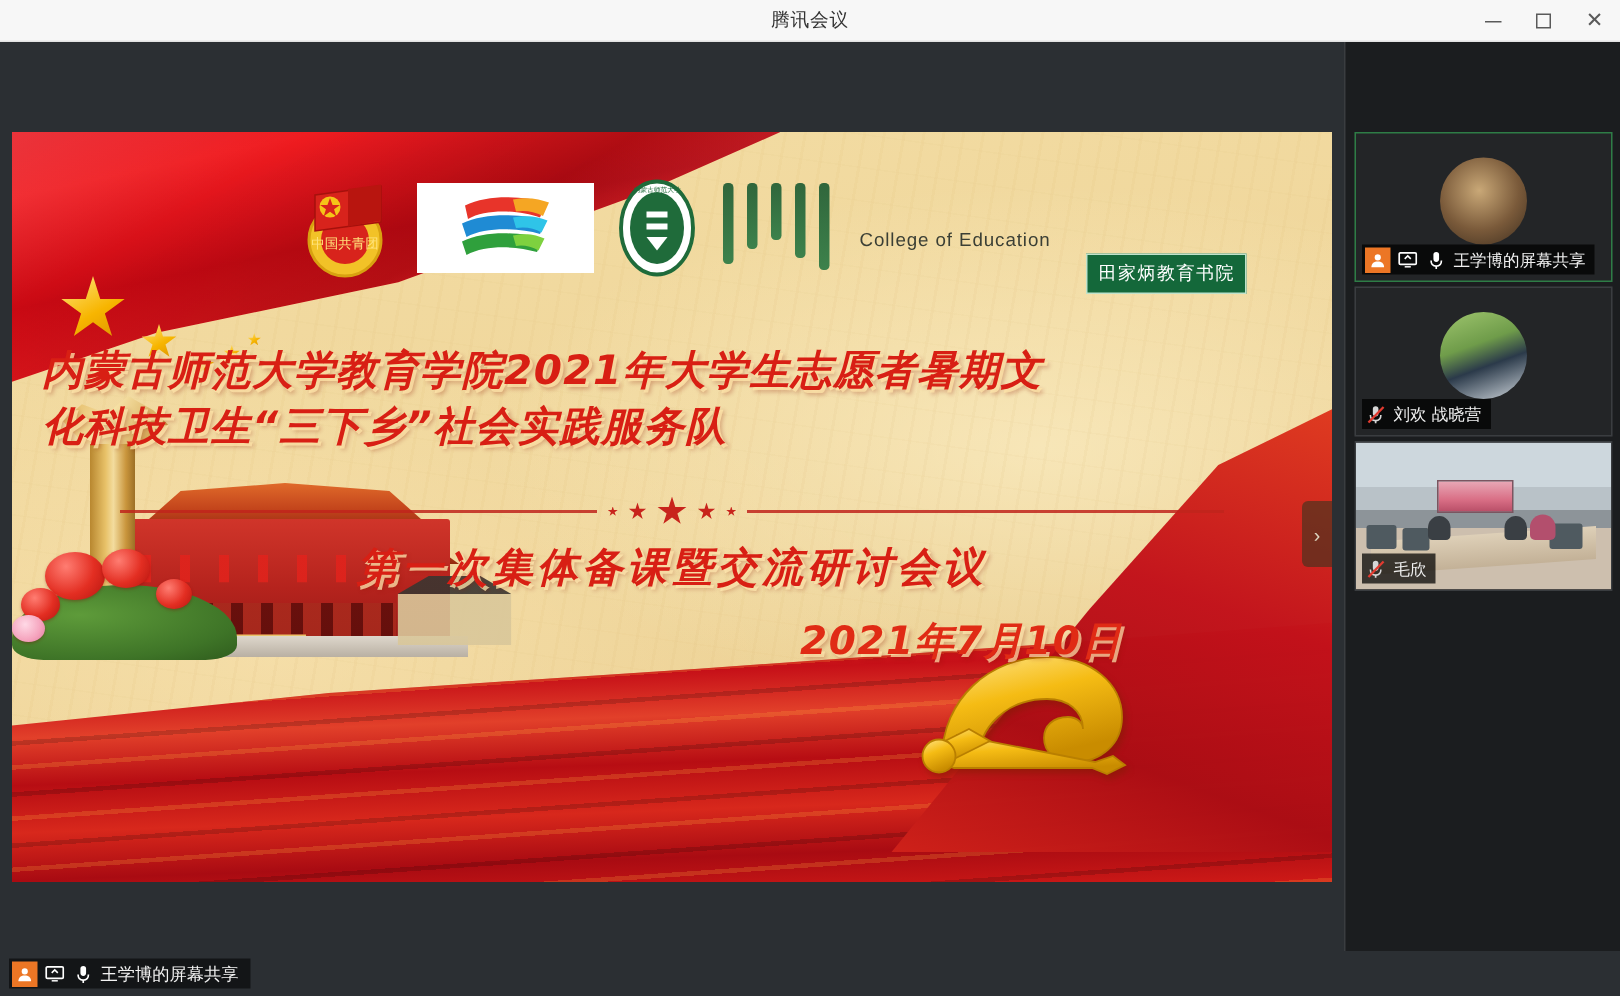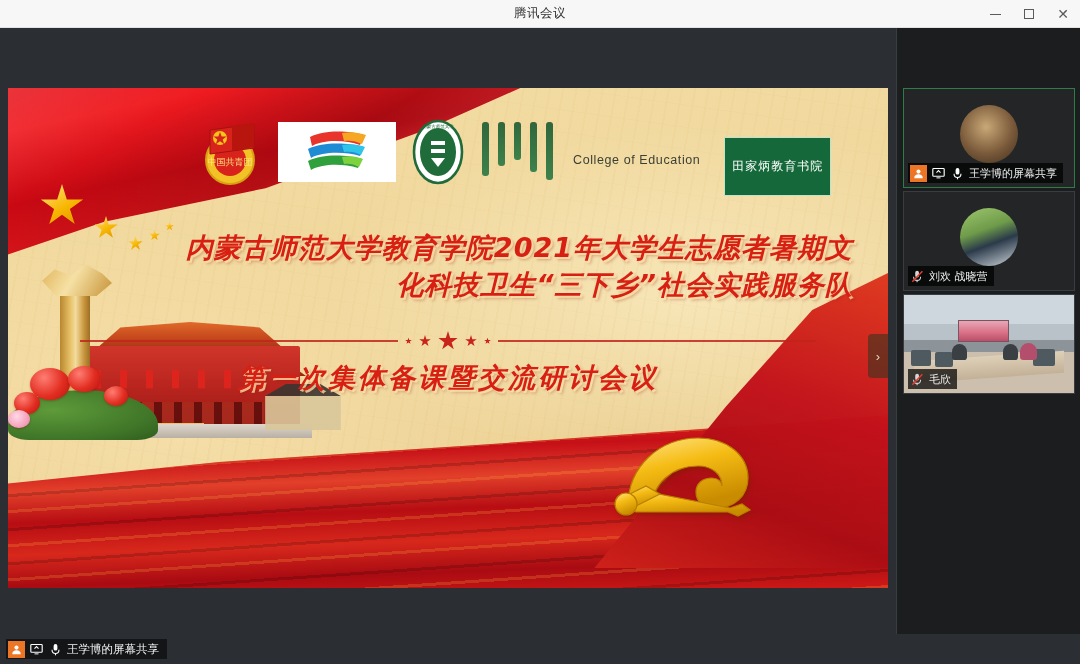--- a/index.html
+++ b/index.html
@@ -212,29 +212,29 @@
     font-family: "DejaVu Sans", sans-serif;
     font-size: 34px; font-weight: 700; color: #0f5f30;
     letter-spacing: 2px; line-height: 1; text-shadow: 1px 1px 0 rgba(255,255,255,.35);
   }
   .coe-en {
     font-size: 12.5px; color: #3b3f35; letter-spacing: .6px; margin-top: 16px;
     font-family: "Liberation Sans", sans-serif;
   }
   .badge-tjb {
     margin-left: 10px; flex: 0 0 auto; background: #14683a; color: #fff;
-    border: 1px solid #bfe2cb; padding: 20px 7px; font-size: 12px;
+    border: 1px solid #bfe2cb; padding: 4px 7px; font-size: 12px;
     font-family: "DejaVu Sans", sans-serif; letter-spacing: 1px; align-self: flex-end;
     margin-bottom: 4px;
   }
 
   
   .headline {
     position: absolute; left: 0; top: 142px; width: 100%;
-    text-align: right; padding: 0 35px;
+    text-align: left; padding: 0 20px;
     font-family: "DejaVu Sans", sans-serif;
     font-weight: 700; font-style: italic;
     color: #d81f14;
     text-shadow: 2px 2px 0 rgba(255,230,170,.75), 3px 3px 3px rgba(140,20,0,.30);
   }
   .headline .l1 { font-size: 27px; line-height: 1.36; letter-spacing: 1px; }
   .headline .l2 { font-size: 27px; line-height: 1.36; letter-spacing: 1px; }
 
   .divider {
     position: absolute; left: 0; top: 243px; width: 100%;
@@ -487,20 +487,21 @@
         <span class="rule"></span>
         <span class="dstar ds-sm"></span>
         <span class="dstar ds-mid"></span>
         <span class="dstar ds-big"></span>
         <span class="dstar ds-mid"></span>
         <span class="dstar ds-sm"></span>
         <span class="rule"></span>
       </div>
 
       <div class="subhead">第一次集体备课暨交流研讨会议</div>
+      <div class="datetext">2021年7月10日</div>
 
       <div class="collapse-handle">›</div>
     </div>
   </div>
 
   <div class="panel">
 
     <div class="tile active">
       <div class="avatar av-a"></div>
       <div class="name-badge">

